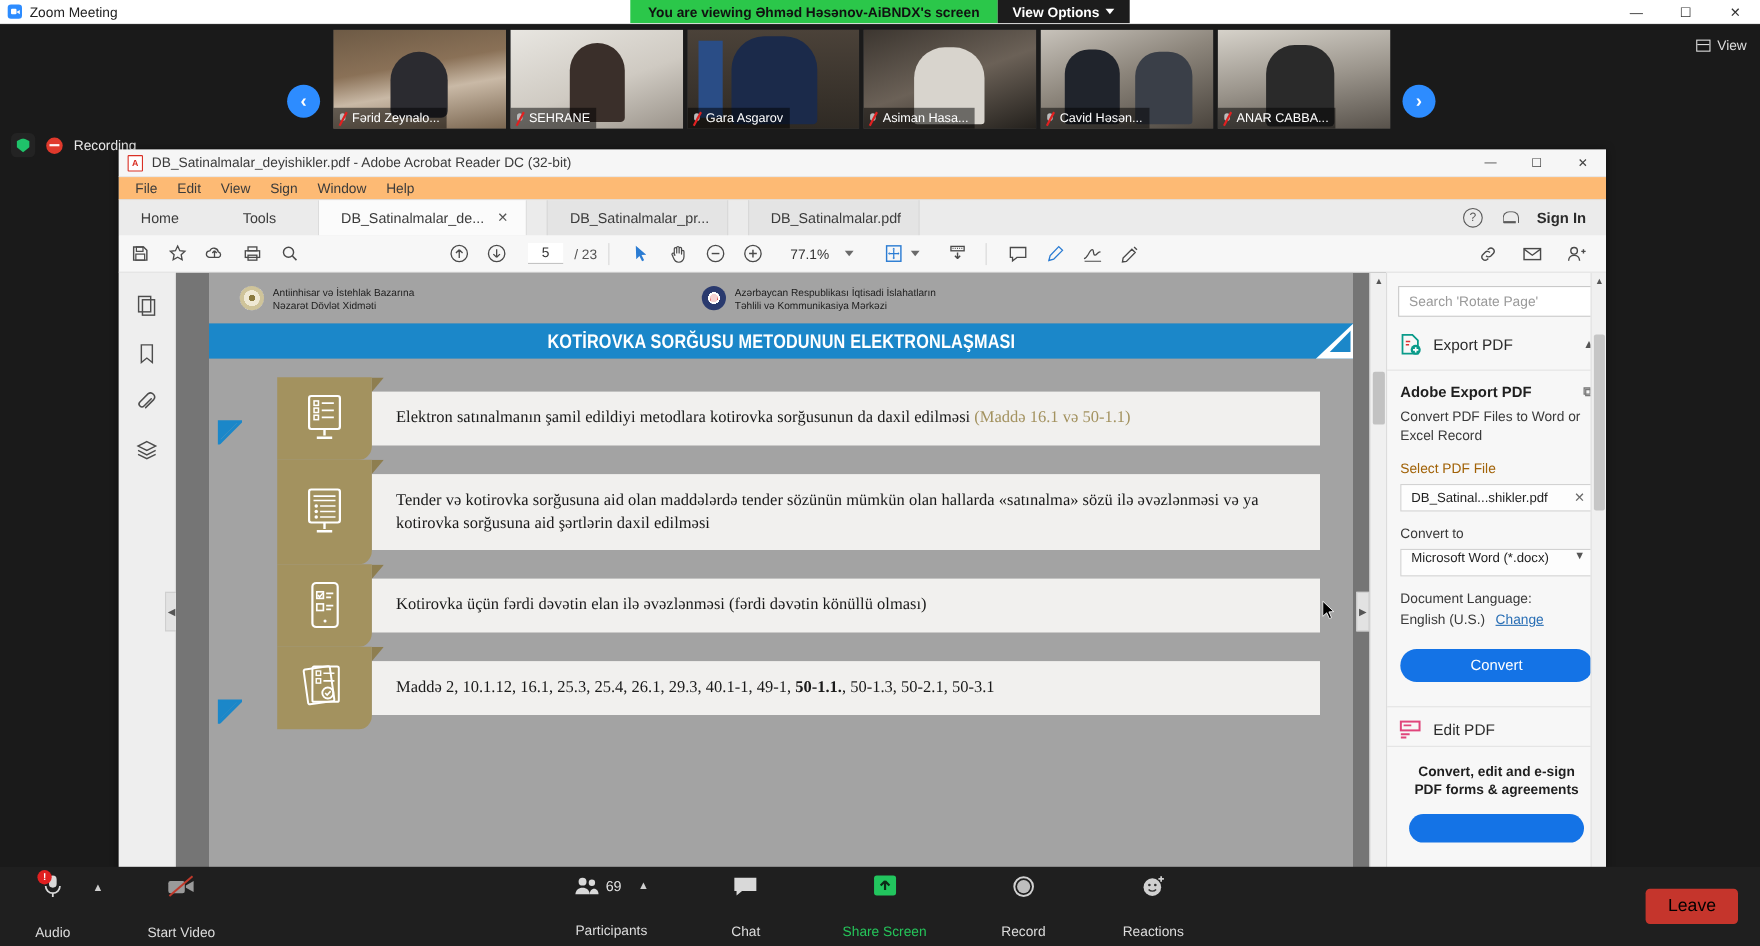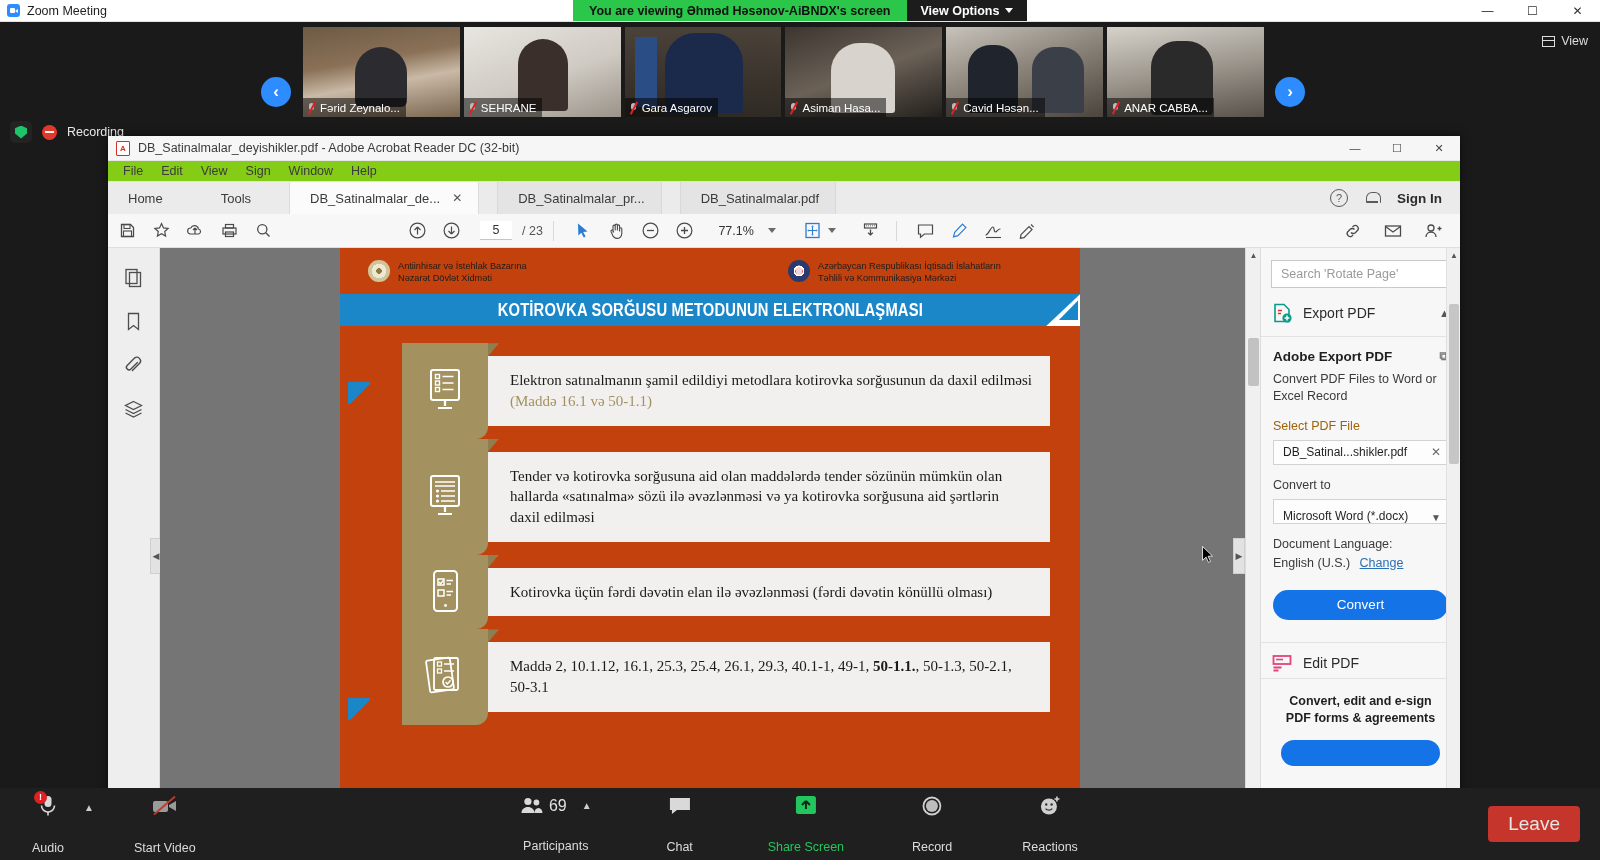--- a/index.html
+++ b/index.html
@@ -147,21 +147,21 @@
     display: flex; align-items: center; justify-content: center;
     font-size: 8px; color: #d93025; font-weight: bold; background: #fff;
   }
   .acro-title-text { font-size: 12.5px; color: #3b3b3b; }
   .acro-win-btns { margin-left: auto; display: flex; }
   .acro-win-btn {
     width: 42px; height: 25px; display: flex; align-items: center;
     justify-content: center; font-size: 11px; color: #444;
   }
   .acro-menu {
-    height: 21px; background: #84cc16; display: flex; align-items: center;
+    height: 21px; background: #fdba74; display: flex; align-items: center;
     gap: 0; padding-left: 6px; border-bottom: 1px solid #e0e0e0; flex: 0 0 auto;
   }
   .acro-menu span {
     font-size: 12.5px; color: #3b3b3b; padding: 0 9px; line-height: 21px;
   }
   .acro-tabs {
     height: 32px; background: #ebebeb; display: flex; align-items: flex-end;
     flex: 0 0 auto; position: relative; gap: 18px;
   }
   .acro-tab {
@@ -241,21 +241,21 @@
     background: #e2e2e2; border: 1px solid #cfcfcf;
     display: flex; align-items: center; justify-content: center;
     font-size: 9px; color: #555;
   }
 
   .doc-area {
     flex: 1 1 auto; background: #757575; position: relative; overflow: hidden;
     display: flex; justify-content: center;
   }
   .page-sheet {
-    width: 740px; background: #c2410c; margin-top: 0px; position: relative;
+    width: 1040px; background: #a3a3a3; margin-top: 0px; position: relative;
     overflow: hidden;
   }
   .doc-scroll {
     position: absolute; right: 0; top: 0; width: 15px; bottom: 0;
     background: #f0f0f0; border-left: 1px solid #dcdcdc;
   }
   .doc-scroll .thumbv {
     position: absolute; left: 2px; top: 90px; width: 11px; height: 48px;
     background: #c2c2c2; border-radius: 2px;
   }
@@ -370,21 +370,21 @@
   .pane-link { font-size: 12.5px; color: #a16207; margin-top: 13px; }
   .pane-field {
     margin-top: 7px; height: 25px; border: 1px solid #d2d2d2; background: #fdfdfd;
     display: flex; align-items: center; padding: 0 6px 0 9px; font-size: 12px;
     color: #1f1f1f;
   }
   .pane-field .x { margin-left: auto; color: #6a6a6a; font-size: 12px; }
   .pane-label { font-size: 12.5px; color: #3a3a3a; margin-top: 13px; }
   .pane-select {
     margin-top: 7px; height: 25px; border: 1px solid #d2d2d2; background: #fdfdfd;
-    display: flex; align-items: flex-end; padding: 0 6px 0 9px; font-size: 12px;
+    display: flex; align-items: flex-start; padding: 0 6px 0 9px; font-size: 12px;
     color: #1f1f1f;
   }
   .pane-select .cv { margin-left: auto; color: #555; font-size: 10px; }
   .lang-row { font-size: 12.5px; color: #3a3a3a; margin-top: 5px; }
   .lang-row a { color: #2a6fb5; margin-left: 6px; }
   .convert-btn {
     margin: 20px 0 0 0; height: 30px; background: #1473e6; color: #fff;
     border-radius: 15px; display: flex; align-items: center;
     justify-content: center; font-size: 13.5px;
   }
@@ -423,21 +423,21 @@
   .zb-left { display: flex; align-items: center; gap: 0; padding-left: 18px; }
   .zb-caret {
     position: absolute; right: -16px; top: 8px; font-size: 10px; color: #cfcfcf;
   }
   .zb-center {
     position: absolute; left: 50%; transform: translateX(-50%);
     display: flex; align-items: center; gap: 58px;
   }
   .zb-right { position: absolute; right: 20px; }
   .leave-btn {
-    background: #c5352c; color: #e5e5e5; font-size: 19px; padding: 7px 20px;
+    background: #c5352c; color: #000000; font-size: 16px; padding: 7px 20px;
     border-radius: 4px;
   }
   .green { color: #25c45a; }
   .mic-badge {
     position: absolute; left: 16px; top: -3px; width: 13px; height: 13px;
     background: #e02020; border-radius: 50%; color: #fff; font-size: 9px;
     display: flex; align-items: center; justify-content: center; font-weight: bold;
   }
 </style>
 </head>
@@ -960,21 +960,21 @@
 
     <div class="zb-center">
       <div class="zb-item">
         <div style="display:flex;align-items:center;gap:5px">
           <svg width="24" height="20" viewBox="0 0 24 20">
             <circle cx="8" cy="5.5" r="3.6" fill="#d9d9d9"></circle>
             <circle cx="16.5" cy="6.5" r="2.9" fill="#d9d9d9"></circle>
             <path d="M1.5 17c0-3.6 2.9-6 6.5-6s6.5 2.4 6.5 6z" fill="#d9d9d9"></path>
             <path d="M14.5 17c0-2.8 1.6-5 4-5s4 2.2 4 5z" fill="#d9d9d9"></path>
           </svg>
-          <span style="font-size:16px;color:#e2e2e2">69</span>
+          <span style="font-size:13px;color:#e2e2e2">69</span>
           <span style="font-size:10px;color:#cfcfcf;margin-left:10px">▲</span>
         </div>
         <span class="lab">Participants</span>
       </div>
 
       <div class="zb-item">
         <svg width="24" height="22" viewBox="0 0 24 22">
           <path d="M2 3h20v12H9l-5 4v-4H2z" fill="#d9d9d9"></path>
         </svg>
         <span class="lab">Chat</span>

